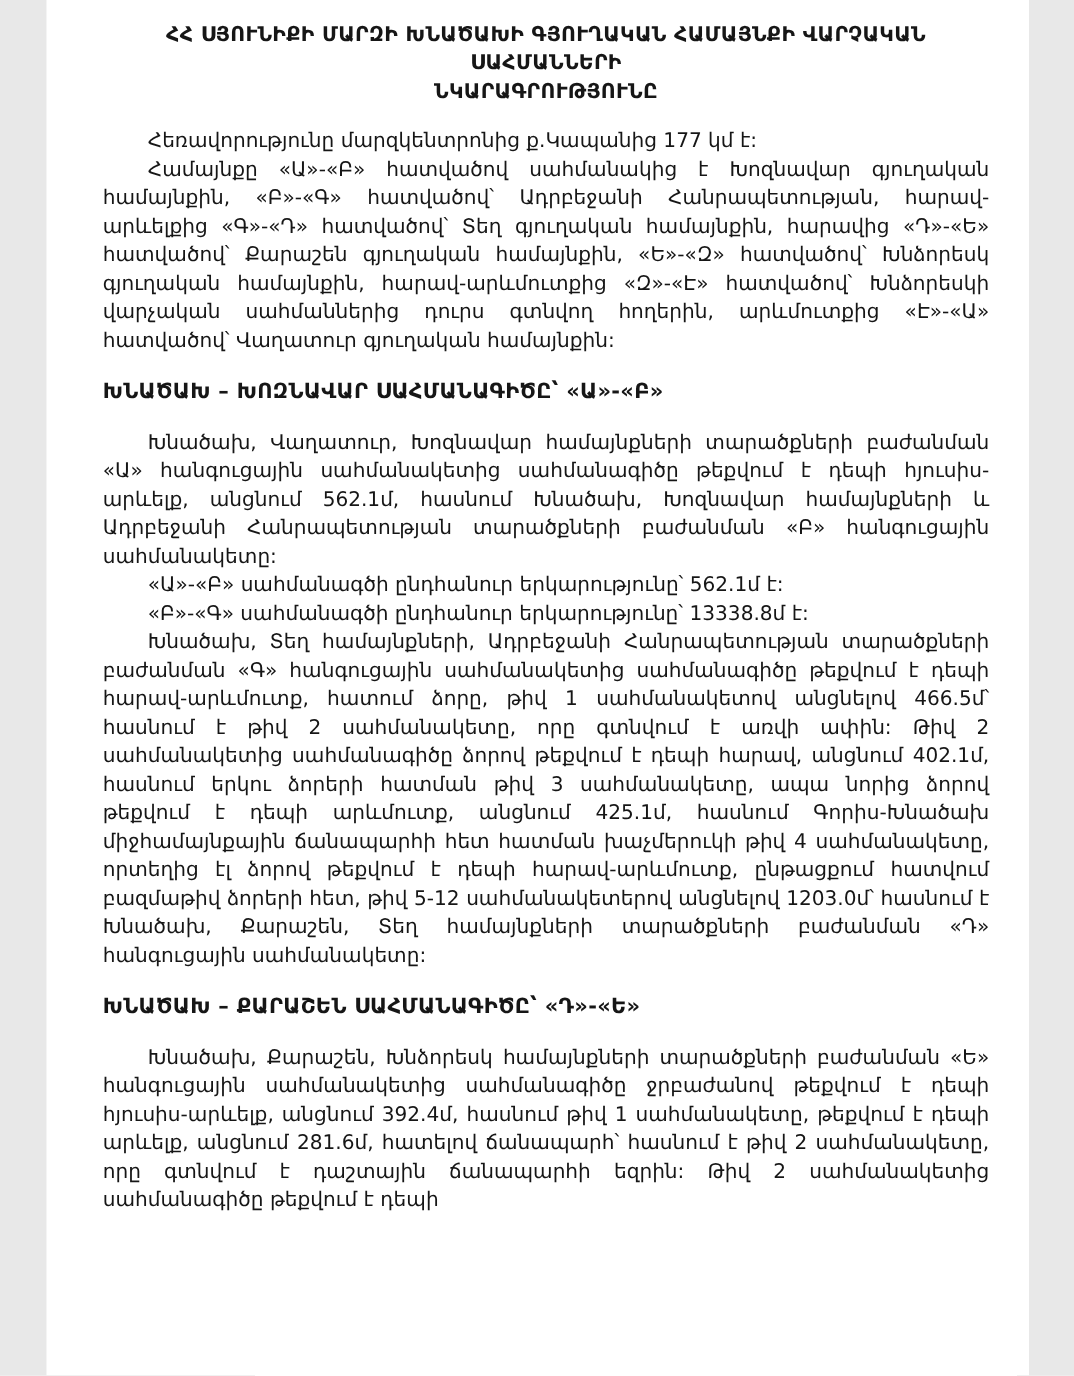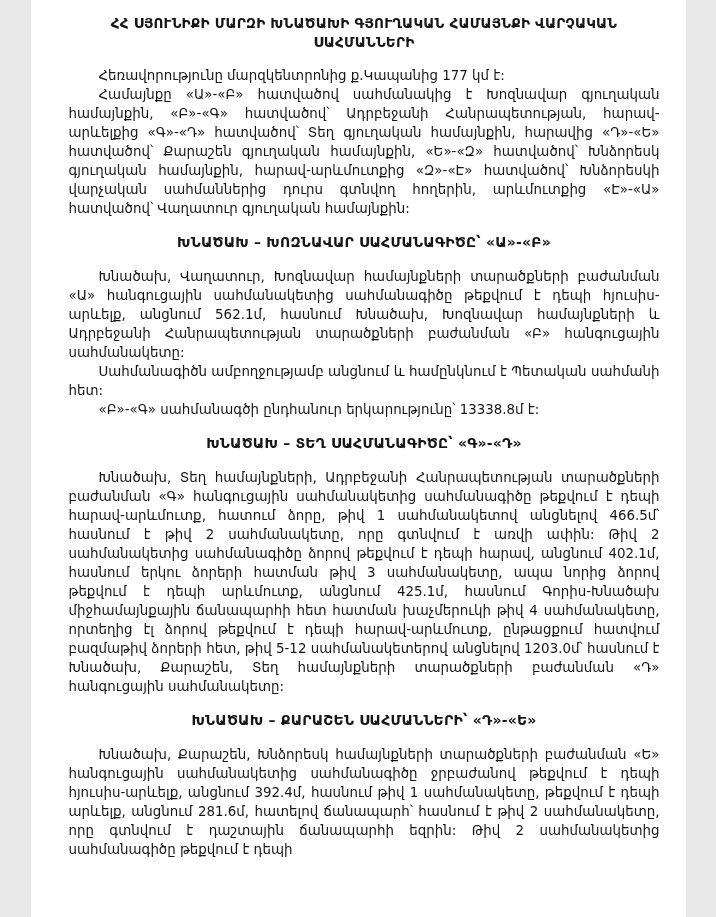--- a/index.html
+++ b/index.html
@@ -29,42 +29,41 @@
     margin-bottom: 14px;
   }
   .page p {
     margin: 0;
     text-align: justify;
     text-indent: 30px;
   }
   .heading {
     font-size: 14px;
     font-weight: bold;
-    text-align: center;
     margin: 15px 0 15px 0;
     letter-spacing: 0.2px;
   }
 </style>
 </head>
 <body>
 
 <div class="page">
 
   <div class="title">
     <div>ՀՀ ՍՅՈՒՆԻՔԻ ՄԱՐԶԻ ԽՆԱԾԱԽԻ ԳՅՈՒՂԱԿԱՆ ՀԱՄԱՅՆՔԻ ՎԱՐՉԱԿԱՆ ՍԱՀՄԱՆՆԵՐԻ</div>
+    <div>ՆԿԱՐԱԳՐՈՒԹՅՈՒՆԸ</div>
   </div>
 
   <p>Հեռավորությունը մարզկենտրոնից ք.Կապանից 177 կմ է:</p>
   <p>Համայնքը «Ա»-«Բ» հատվածով սահմանակից է Խոզնավար գյուղական համայնքին, «Բ»-«Գ» հատվածով՝ Ադրբեջանի Հանրապետության, հարավ-արևելքից «Գ»-«Դ» հատվածով՝ Տեղ գյուղական համայնքին, հարավից «Դ»-«Ե» հատվածով՝ Քարաշեն գյուղական համայնքին, «Ե»-«Զ» հատվածով՝ Խնձորեսկ գյուղական համայնքին, հարավ-արևմուտքից «Զ»-«Է» հատվածով՝ Խնձորեսկի վարչական սահմաններից դուրս գտնվող հողերին, արևմուտքից «Է»-«Ա» հատվածով՝ Վաղատուր գյուղական համայնքին:</p>
 
   <h2 class="heading">ԽՆԱԾԱԽ – ԽՈԶՆԱՎԱՐ ՍԱՀՄԱՆԱԳԻԾԸ՝ «Ա»-«Բ»</h2>
   <p>Խնածախ, Վաղատուր, Խոզնավար համայնքների տարածքների բաժանման «Ա» հանգուցային սահմանակետից սահմանագիծը թեքվում է դեպի հյուսիս-արևելք, անցնում 562.1մ, հասնում Խնածախ, Խոզնավար համայնքների և Ադրբեջանի Հանրապետության տարածքների բաժանման «Բ» հանգուցային սահմանակետը:</p>
+  <p>«Ա»-«Բ» սահմանագծի ընդհանուր երկարությունը՝ 562.1մ է:</p>
 
-  <p>Սահմանագիծն ամբողջությամբ անցնում և համընկնում է Պետական սահմանի հետ:</p>
   <p>«Բ»-«Գ» սահմանագծի ընդհանուր երկարությունը՝ 13338.8մ է:</p>
 
-  <h2 class="heading">ԽՆԱԾԱԽ – ՏԵՂ ՍԱՀՄԱՆԱԳԻԾԸ՝ «Գ»-«Դ»</h2>
   <p>Խնածախ, Տեղ համայնքների, Ադրբեջանի Հանրապետության տարածքների բաժանման «Գ» հանգուցային սահմանակետից սահմանագիծը թեքվում է դեպի հարավ-արևմուտք, հատում ձորը, թիվ 1 սահմանակետով անցնելով 466.5մ՝ հասնում է թիվ 2 սահմանակետը, որը գտնվում է առվի ափին: Թիվ 2 սահմանակետից սահմանագիծը ձորով թեքվում է դեպի հարավ, անցնում 402.1մ, հասնում երկու ձորերի հատման թիվ 3 սահմանակետը, ապա նորից ձորով թեքվում է դեպի արևմուտք, անցնում 425.1մ, հասնում Գորիս-Խնածախ միջհամայնքային ճանապարհի հետ հատման խաչմերուկի թիվ 4 սահմանակետը, որտեղից էլ ձորով թեքվում է դեպի հարավ-արևմուտք, ընթացքում հատվում բազմաթիվ ձորերի հետ, թիվ 5-12 սահմանակետերով անցնելով 1203.0մ՝ հասնում է Խնածախ, Քարաշեն, Տեղ համայնքների տարածքների բաժանման «Դ» հանգուցային սահմանակետը:</p>
 
-  <h2 class="heading">ԽՆԱԾԱԽ – ՔԱՐԱՇԵՆ ՍԱՀՄԱՆՆԵՐԻ՝ «Դ»-«Ե»</h2>
+  <h2 class="heading">ԽՆԱԾԱԽ – ՔԱՐԱՇԵՆ ՍԱՀՄԱՆԱԳԻԾԸ՝ «Դ»-«Ե»</h2>
   <p>Խնածախ, Քարաշեն, Խնձորեսկ համայնքների տարածքների բաժանման «Ե» հանգուցային սահմանակետից սահմանագիծը ջրբաժանով թեքվում է դեպի հյուսիս-արևելք, անցնում 392.4մ, հասնում թիվ 1 սահմանակետը, թեքվում է դեպի արևելք, անցնում 281.6մ, հատելով ճանապարհ՝ հասնում է թիվ 2 սահմանակետը, որը գտնվում է դաշտային ճանապարհի եզրին: Թիվ 2 սահմանակետից սահմանագիծը թեքվում է դեպի</p>
 
 </div>
 
 </body></html>

